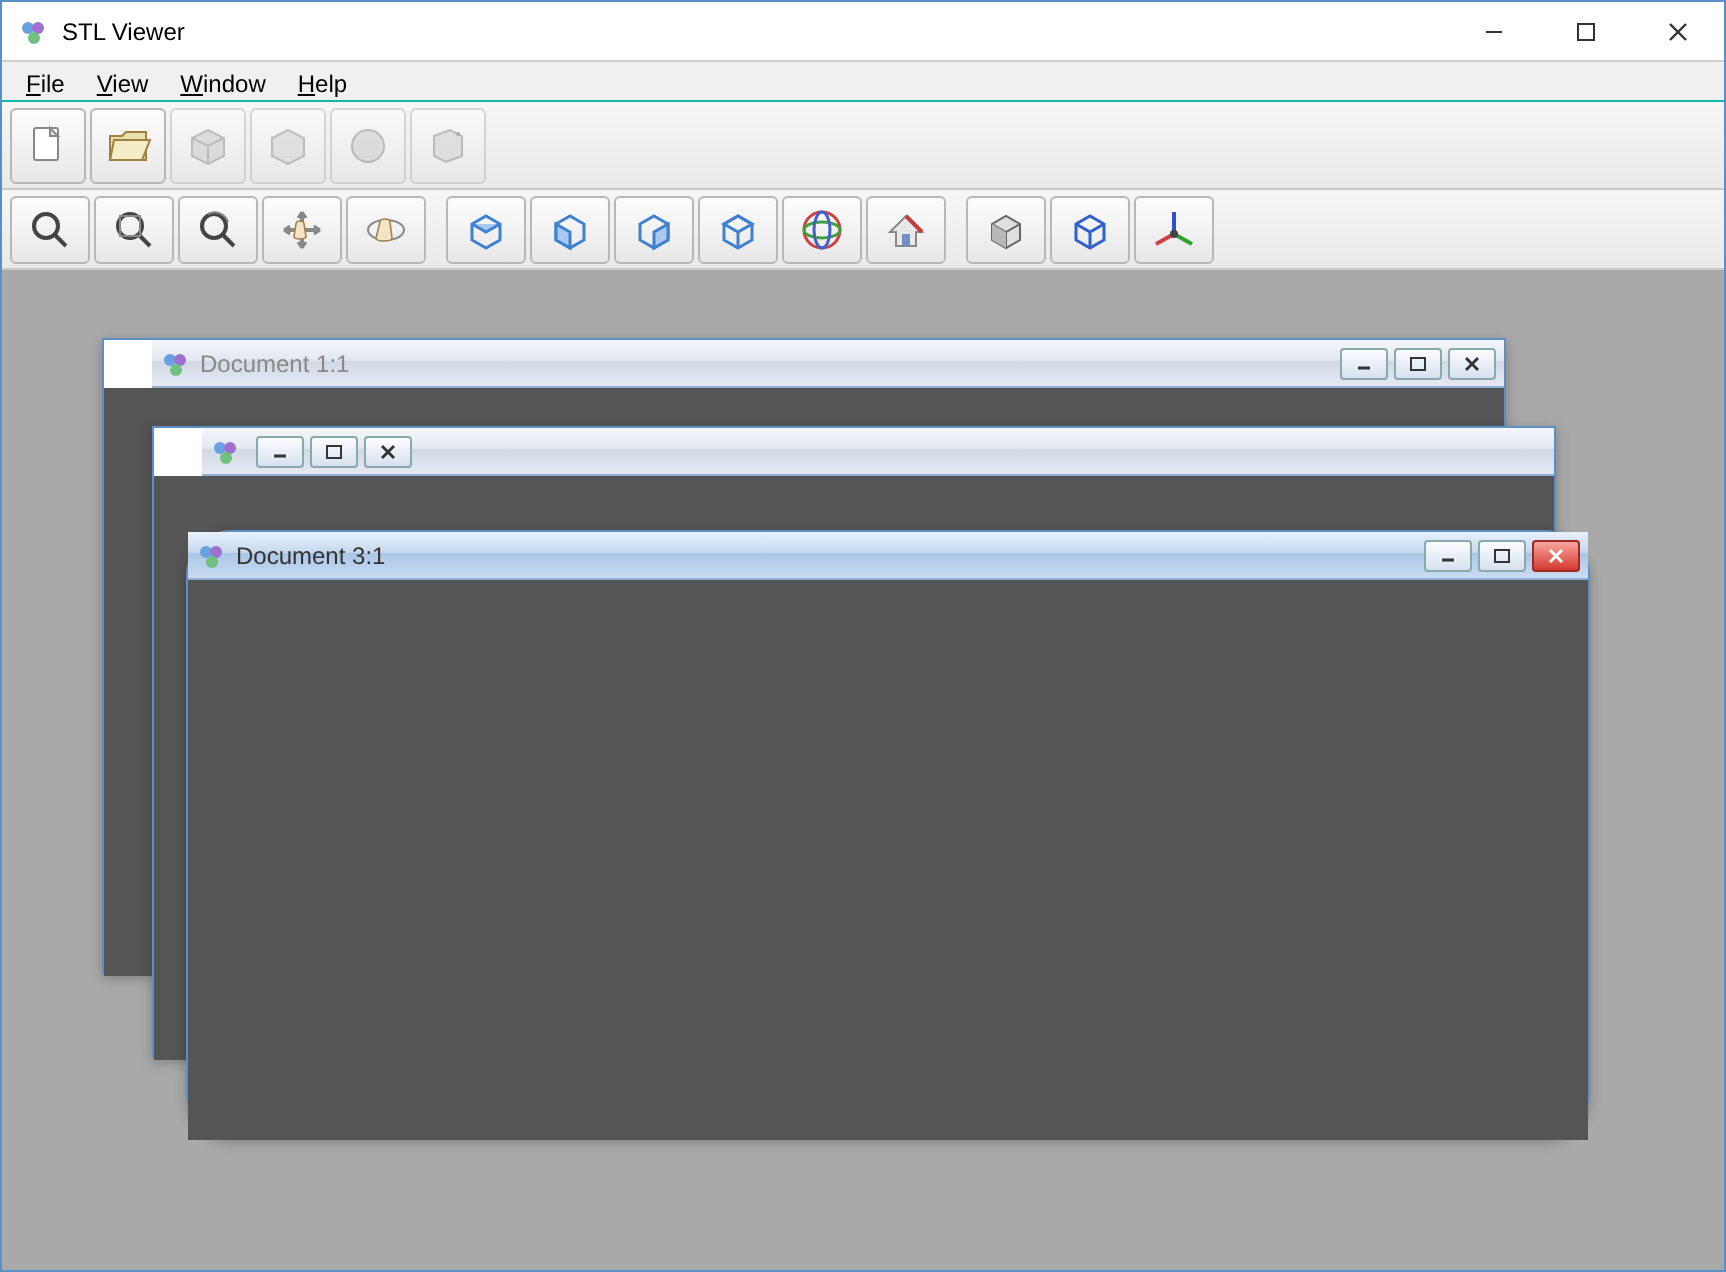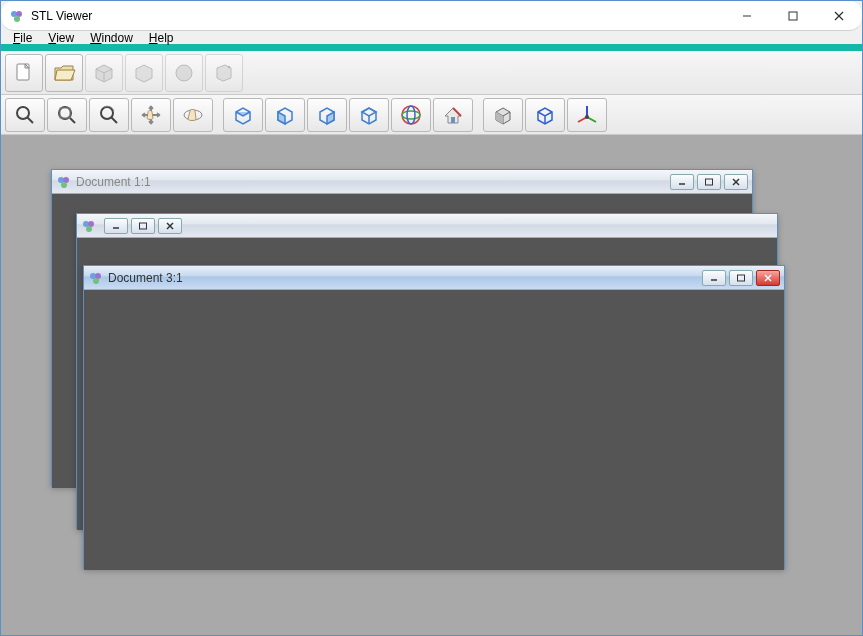--- a/index.html
+++ b/index.html
@@ -13,21 +13,20 @@
     border: 1px solid #5a8fc8;
   }
   
   .titlebar {
     height: 30px;
     background: #fff;
     display: flex;
     align-items: center;
     padding: 0 0 0 8px;
     border-bottom: 1px solid #d0d0d0;
-    border-radius: 13px;
   }
   .titlebar .app-icon {
     width: 16px; height: 16px; margin-right: 6px;
     display: flex; align-items:center; justify-content:center;
   }
   .titlebar .title {
     flex: 1;
     font-size: 12px;
     color: #000;
   }
@@ -35,23 +34,23 @@
   .sys-btn {
     width: 46px; height:100%;
     display:flex; align-items:center; justify-content:center;
     color:#333;
   }
   
   .menubar {
     height: 20px;
     background: #f0f0f0;
     display:flex;
-    align-items: center;
+    align-items: flex-end;
     padding: 0 4px;
-    border-bottom: 7px solid #14b8a6;
+    border-bottom: 1px solid #14b8a6;
   }
   .menu-item {
     padding: 1px 8px;
     font-size: 12px;
     color:#000;
   }
   .menu-item .ul { text-decoration: underline; }
   
   .toolbar {
     background: linear-gradient(#f6f6f6,#e9e9e9);
@@ -96,20 +95,21 @@
     height: 24px;
     background: linear-gradient(#e8f0fb, #c6d8ee 45%, #aac6e6 46%, #c9dcf2);
     display:flex;
     align-items:center;
     padding: 0 4px;
     border-bottom: 1px solid #8fb0d6;
   }
   .mdi-win.inactive .mdi-titlebar {
     background: linear-gradient(#f4f6fa, #e2e7ef 45%, #d2d9e4 46%, #e4e9f1);
     color:#888;
+    margin-left:24px;
   }
   .mdi-titlebar .doc-icon {
     width:16px; height:16px; margin-right:4px;
     display:flex;align-items:center;justify-content:center;
   }
   .mdi-titlebar .doc-title {
     flex:1;
     font-size:12px;
     color:#333;
   }
@@ -359,21 +359,21 @@
         </div>
         <div class="mdi-ctrl">
           <svg width="10" height="8" viewBox="0 0 10 8">
             <line x1="2" y1="1" x2="8" y2="7" stroke="#333" stroke-width="1.4"></line>
             <line x1="8" y1="1" x2="2" y2="7" stroke="#333" stroke-width="1.4"></line>
           </svg>
         </div>
       </div>
       <div class="mdi-body" style="height: 292px;"></div>
     </div>
-    <div class="mdi-win" style="left: 82px; top: 130px; width: 702px; height: 304px;">
+    <div class="mdi-win" style="left: 92px; top: 130px; width: 702px; height: 304px; border-radius: 23px;">
       <div class="mdi-titlebar">
         <span class="doc-icon">
           <svg viewBox="0 0 16 16">
             <circle cx="5" cy="6" r="3" fill="#6aa0e0"></circle>
             <circle cx="10" cy="6" r="3" fill="#a070d0"></circle>
             <circle cx="8" cy="11" r="3" fill="#70c080"></circle>
           </svg>
         </span>
         <span class="doc-title">Document 3:1</span>
         <div class="mdi-ctrl">

